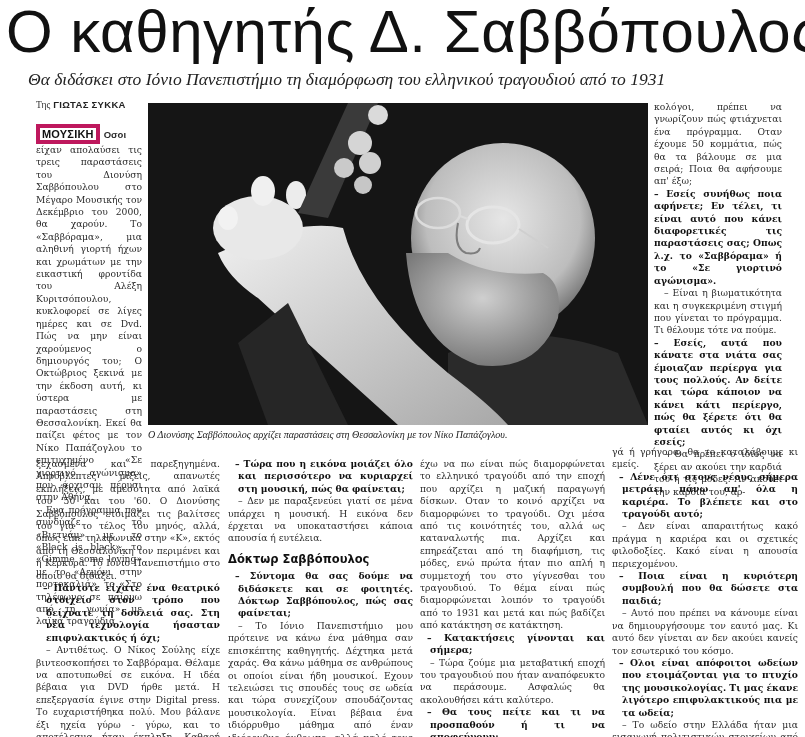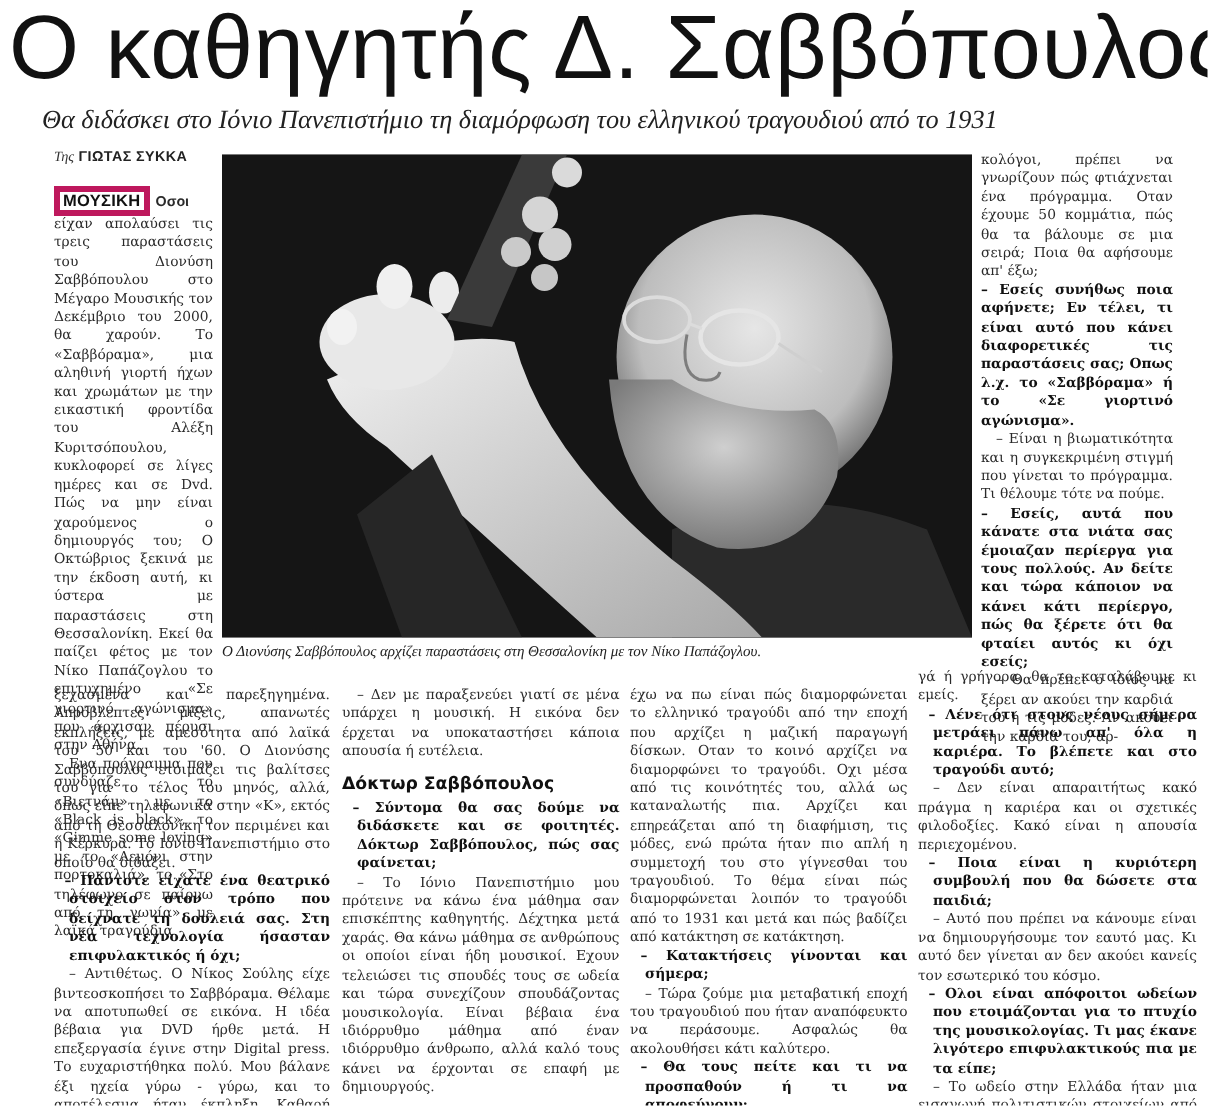--- a/index.html
+++ b/index.html
@@ -1,20 +1,20 @@
 <!DOCTYPE html>
 <html><head>
 <meta charset="utf-8">
 <style>
   html, body { margin:0; padding:0; background:#ffffff; }
   body { width:805px; height:737px; overflow:hidden; position:relative; font-family:"DejaVu Serif", serif; color:#1a1a1a; }
   .headline { position:absolute; left:6px; top:2px; width:795px; font-family:Liberation Sans, sans-serif; font-size:60px; line-height:60px; color:#111; letter-spacing:0.5px; white-space:nowrap; }
   .subhead { position:absolute; left:28px; top:68px; width:770px; font-family:"Liberation Serif", serif; font-style:italic; font-size:17.5px; line-height:22px; color:#222; white-space:nowrap; }
   .byline { position:absolute; left:36px; top:99px; font-size:9.5px; line-height:12px; white-space:nowrap; }
-  .byline .by-pre { font-family:"Liberation Serif", serif; font-style:italic; color:#333; }
+  .byline .by-pre { font-family:"Liberation Serif", serif; color:#333; }
   .byline .by-name { font-family:"Liberation Sans", sans-serif; font-weight:bold; color:#222; letter-spacing:0.3px; }
   .col { position:absolute; font-family:"DejaVu Serif", serif; font-size:9.2px; line-height:12.4px; text-align:justify; color:#2a2a2a; }
   .col p { margin:0; }
   .col p.ind { text-indent:10px; }
   .col p.q { font-weight:bold; color:#111; padding-left:10px; text-indent:-3px; }
   .col p.q.noin { padding-left:0; text-indent:0; }
   .col p.a { text-indent:10px; }
   .kicker { display:inline-block; font-family:"Liberation Sans", sans-serif; font-weight:bold; font-size:11px; line-height:12px; border:4px solid #be185d; padding:0 2px; margin-right:4px; letter-spacing:0.2px; color:#111; }
   .dropword { font-family:"Liberation Sans", sans-serif; font-weight:bold; font-size:9.5px; }
   .photo { position:absolute; left:148px; top:103px; width:500px; height:322px; overflow:hidden; background:#141414; }
@@ -90,20 +90,21 @@
   <p class="ind">Ενα πρόγραμμα που συνδύαζε το «Βιετνάμ» με το «Black is black», το «Gimme some loving» με το «Λεμόνι στην πορτοκαλιά», το «Στο τηλέφωνο σε παίρνω από τη γωνία» με λαϊκά τραγούδια</p>
 </div>
 
 <div class="col" style="left:36px; top:458px; width:184px;">
   <p>ξεχασμένα και παρεξηγημένα. Απρόβλεπτες μίξεις, απανωτές εκπλήξεις, με αμεσότητα από λαϊκά του '50 και του '60. Ο Διονύσης Σαββόπουλος ετοιμάζει τις βαλίτσες του για το τέλος του μηνός, αλλά, όπως είπε τηλεφωνικά στην «Κ», εκτός από τη Θεσσαλονίκη τον περιμένει και η Κέρκυρα. Το Ιόνιο Πανεπιστήμιο στο οποίο θα διδάξει.</p>
   <p class="q">– Πάντοτε είχατε ένα θεατρικό στοιχείο στον τρόπο που δείχνατε τη δουλειά σας. Στη νέα τεχνολογία ήσασταν επιφυλακτικός ή όχι;</p>
   <p class="a">– Αντιθέτως. Ο Νίκος Σούλης είχε βιντεοσκοπήσει το Σαββόραμα. Θέλαμε να αποτυπωθεί σε εικόνα. Η ιδέα βέβαια για DVD ήρθε μετά. Η επεξεργασία έγινε στην Digital press. Το ευχαριστήθηκα πολύ. Μου βάλανε έξι ηχεία γύρω - γύρω, και το αποτέλεσμα ήταν έκπληξη. Καθαρή εικόνα, δρώμενα που αναδεικνύονται όπως και η ζωγραφική του Αλέξη Κυριτσόπουλου. Δεν έχει σχέση με το cd που προηγήθηκε. Εδώ υπάρχουν και οι πρόζες της παράστασης.</p>
 </div>
 
 <div class="col" style="left:228px; top:458px; width:185px;">
+  <p class="q">– Τώρα που η εικόνα μοιάζει όλο και περισσότερο να κυριαρχεί στη μουσική, πώς θα φαίνεται;</p>
   <p class="a">– Δεν με παραξενεύει γιατί σε μένα υπάρχει η μουσική. Η εικόνα δεν έρχεται να υποκαταστήσει κάποια απουσία ή ευτέλεια.</p>
   <div class="subtitle-h">Δόκτωρ Σαββόπουλος</div>
   <p class="q">– Σύντομα θα σας δούμε να διδάσκετε και σε φοιτητές. Δόκτωρ Σαββόπουλος, πώς σας φαίνεται;</p>
   <p class="a">– Το Ιόνιο Πανεπιστήμιο μου πρότεινε να κάνω ένα μάθημα σαν επισκέπτης καθηγητής. Δέχτηκα μετά χαράς. Θα κάνω μάθημα σε ανθρώπους οι οποίοι είναι ήδη μουσικοί. Εχουν τελειώσει τις σπουδές τους σε ωδεία και τώρα συνεχίζουν σπουδάζοντας μουσικολογία. Είναι βέβαια ένα ιδιόρρυθμο μάθημα από έναν ιδιόρρυθμο άνθρωπο, αλλά καλό τους κάνει να έρχονται σε επαφή με δημιουργούς.</p>
 
 </div>
 
 <div class="col" style="left:420px; top:458px; width:185px;">
   <p>έχω να πω είναι πώς διαμορφώνεται το ελληνικό τραγούδι από την εποχή που αρχίζει η μαζική παραγωγή δίσκων. Οταν το κοινό αρχίζει να διαμορφώνει το τραγούδι. Οχι μέσα από τις κοινότητές του, αλλά ως καταναλωτής πια. Αρχίζει και επηρεάζεται από τη διαφήμιση, τις μόδες, ενώ πρώτα ήταν πιο απλή η συμμετοχή του στο γίγνεσθαι του τραγουδιού. Το θέμα είναι πώς διαμορφώνεται λοιπόν το τραγούδι από το 1931 και μετά και πώς βαδίζει από κατάκτηση σε κατάκτηση.</p>
   <p class="q">– Κατακτήσεις γίνονται και σήμερα;</p>
@@ -119,15 +120,15 @@
   <p class="q noin">– Εσείς, αυτά που κάνατε στα νιάτα σας έμοιαζαν περίεργα για τους πολλούς. Αν δείτε και τώρα κάποιον να κάνει κάτι περίεργο, πώς θα ξέρετε ότι θα φταίει αυτός κι όχι εσείς;</p>
   <p class="a">– Θα πρέπει ο ίδιος να ξέρει αν ακούει την καρδιά του ή τις μόδες. Αν ακούει την καρδιά του, αρ-</p>
 </div>
 
 <div class="col" style="left:612px; top:446px; width:186px;">
   <p>γά ή γρήγορα, θα το καταλάβουμε κι εμείς.</p>
   <p class="q">– Λένε ότι στους νέους σήμερα μετράει πάνω απ' όλα η καριέρα. Το βλέπετε και στο τραγούδι αυτό;</p>
   <p class="a">– Δεν είναι απαραιτήτως κακό πράγμα η καριέρα και οι σχετικές φιλοδοξίες. Κακό είναι η απουσία περιεχομένου.</p>
   <p class="q">– Ποια είναι η κυριότερη συμβουλή που θα δώσετε στα παιδιά;</p>
   <p class="a">– Αυτό που πρέπει να κάνουμε είναι να δημιουργήσουμε τον εαυτό μας. Κι αυτό δεν γίνεται αν δεν ακούει κανείς τον εσωτερικό του κόσμο.</p>
-  <p class="q">– Ολοι είναι απόφοιτοι ωδείων που ετοιμάζονται για το πτυχίο της μουσικολογίας. Τι μας έκανε λιγότερο επιφυλακτικούς πια με τα είπε;</p>
+  <p class="q">– Ολοι είναι απόφοιτοι ωδείων που ετοιμάζονται για το πτυχίο της μουσικολογίας. Τι μας έκανε λιγότερο επιφυλακτικούς πια με τα ωδεία;</p>
   <p class="a">– Το ωδείο στην Ελλάδα ήταν μια εισαγωγή πολιτιστικών στοιχείων από το εξωτερικό. Στα δικά μας χρόνια τα ωδεία είχαν κόμπλεξ με την παραδοσιακή μας μουσική. Τώρα αλλάζουν τα πράγματα. Τα νέα παιδιά μαθαίνουν παραδοσιακά όργανα.</p>
 </div>
 
 </body></html>

